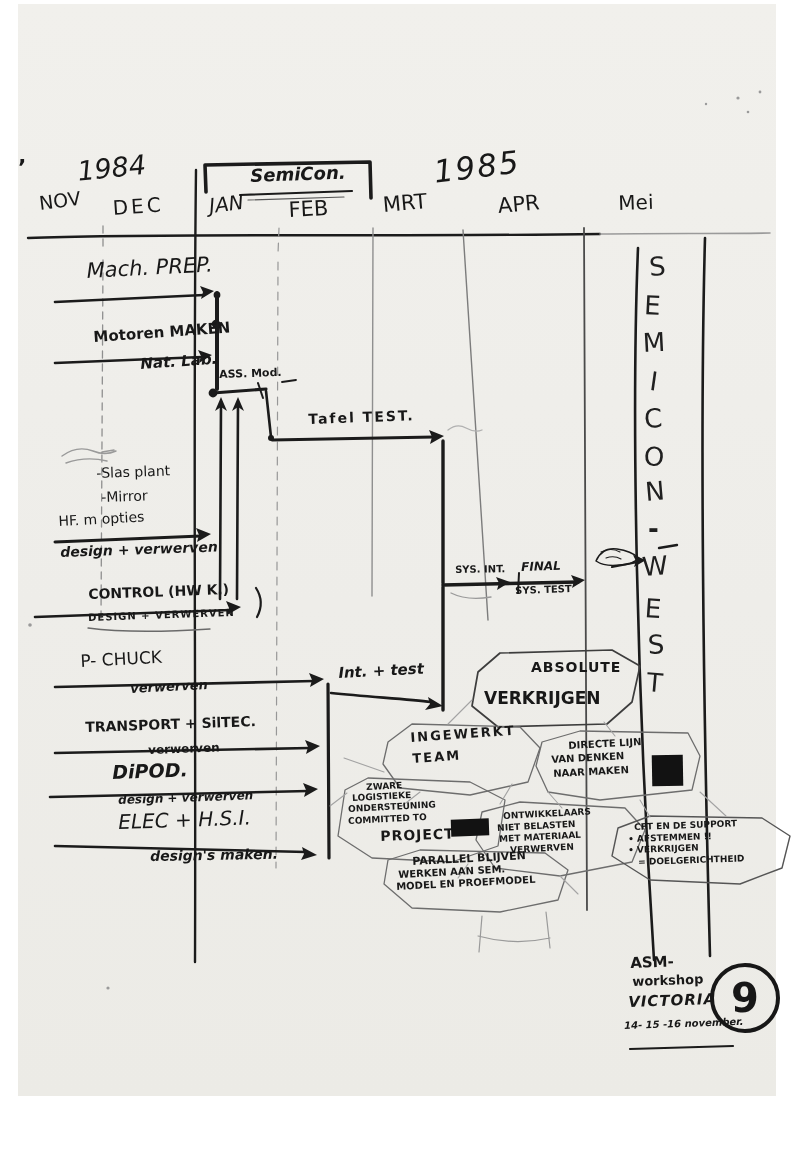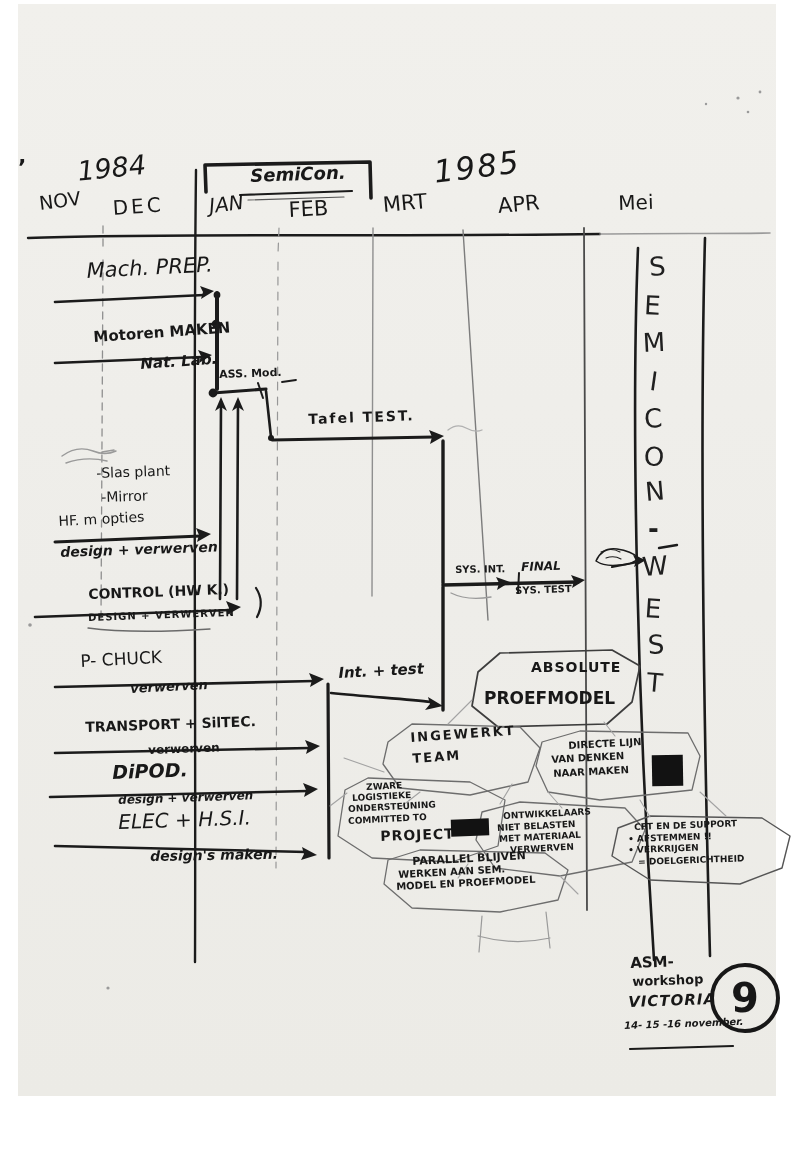--- a/index.html
+++ b/index.html
@@ -172,21 +172,21 @@
   <div class="lbl b it" style="left:118px;top:794px;font-size:12px;transform:rotate(-2deg);">design + verwerven</div>
   <div class="lbl it" style="left:118px;top:812px;font-size:20px;transform:rotate(-2deg);">ELEC + H.S.I.</div>
   <div class="lbl b it" style="left:150px;top:849px;font-size:14px;transform:rotate(-1deg);">design's maken.</div>
 
   <div class="lbl b" style="left:455px;top:565px;font-size:10px;transform:rotate(-1deg);">SYS. INT.</div>
   <div class="lbl b it" style="left:521px;top:561px;font-size:12px;transform:rotate(-2deg);">FINAL</div>
   <div class="lbl b" style="left:515px;top:586px;font-size:10px;transform:rotate(-2deg);">SYS. TEST</div>
   <div class="lbl b it" style="left:338px;top:666px;font-size:15px;transform:rotate(-3deg);">Int. + test</div>
 
   <div class="lbl b" style="left:495px;top:660px;font-size:14px;letter-spacing:1px;margin-left:36px;">ABSOLUTE</div>
-  <div class="lbl b" style="left:484px;top:690px;font-size:17px;">PROEFMODEL</div>
+  <div class="lbl b" style="left:484px;top:690px;font-size:17px;">VERKRIJGEN</div>
 
   <div class="lbl b" style="left:410px;top:731px;font-size:13px;transform:rotate(-4deg);letter-spacing:2px;">INGEWERKT</div>
   <div class="lbl b" style="left:412px;top:752px;font-size:13px;transform:rotate(-4deg);letter-spacing:2px;">TEAM</div>
 
   <div class="lbl b" style="left:568px;top:741px;font-size:10px;transform:rotate(-3deg);">DIRECTE LIJN</div>
   <div class="lbl b" style="left:551px;top:755px;font-size:10px;transform:rotate(-3deg);">VAN DENKEN</div>
   <div class="lbl b" style="left:553px;top:769px;font-size:10px;transform:rotate(-3deg);">NAAR MAKEN</div>
 
   <div class="lbl b" style="left:366px;top:783px;font-size:9px;transform:rotate(-3deg);">ZWARE</div>
   <div class="lbl b" style="left:352px;top:794px;font-size:9px;transform:rotate(-3deg);">LOGISTIEKE</div>

